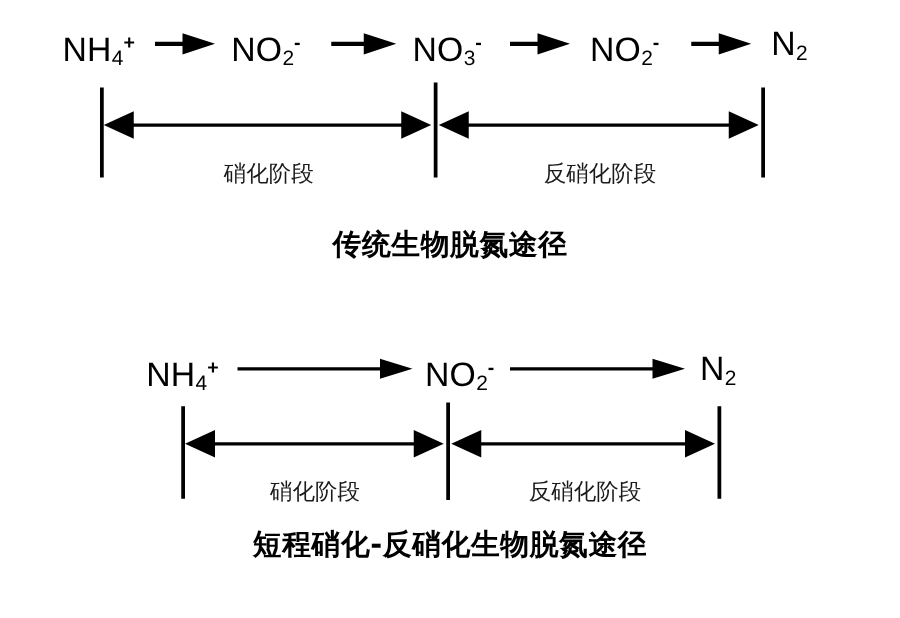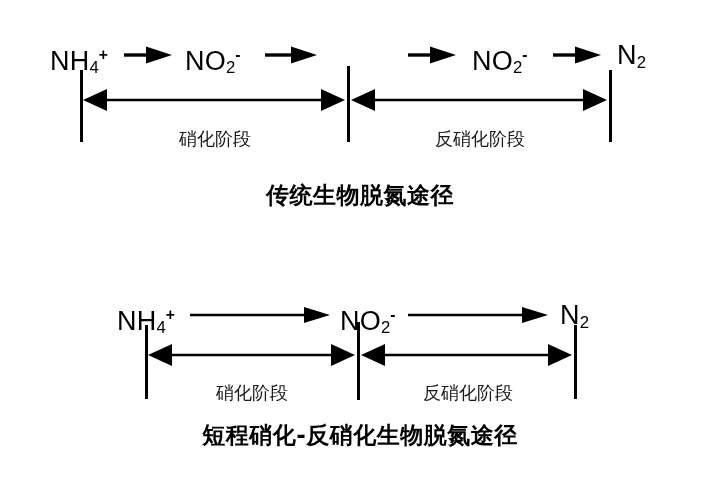--- a/index.html
+++ b/index.html
@@ -23,21 +23,20 @@
   }
   #diagram-traditional { top: 0; height: 250px; }
   #diagram-shortcut    { top: 250px; height: 244px; }
 
   
   .species-row {
     position: absolute;
     left: 0;
     width: 720px;
     height: 46px;
-    margin-top: 20px;
   }
   .species {
     position: absolute;
     top: 0;
     white-space: nowrap;
     font-size: 27px;
     font-weight: 500;
     letter-spacing: 0.2px;
     line-height: 34px;
     font-family: "Liberation Sans", "DejaVu Sans", sans-serif;
@@ -98,20 +97,21 @@
   }
 </style>
 </head>
 <body>
 
 <div class="figure" id="diagram-traditional">
 
   <div class="species-row" style="top:18px;">
     <span class="species" style="left:50px;">NH<sub>4</sub><sup>+</sup></span>
     <span class="species" style="left:185px;">NO<sub>2</sub><sup>-</sup></span>
+    <span class="species" style="left:330px;">NO<sub>3</sub><sup>-</sup></span>
     <span class="species" style="left:472px;">NO<sub>2</sub><sup>-</sup></span>
     <span class="species" style="left:617px;">N<sub>2</sub></span>
 
     <span class="rxn-arrow" style="left:124px; top:8px; width:48px;">
       <svg width="48" height="18" viewBox="0 0 48 18">
         <line x1="0" y1="9" x2="26" y2="9" stroke="#000" stroke-width="3.4"></line>
         <polygon points="22,0.5 48,9 22,17.5" fill="#000"></polygon>
       </svg>
     </span>
     <span class="rxn-arrow" style="left:265px; top:8px; width:52px;">

